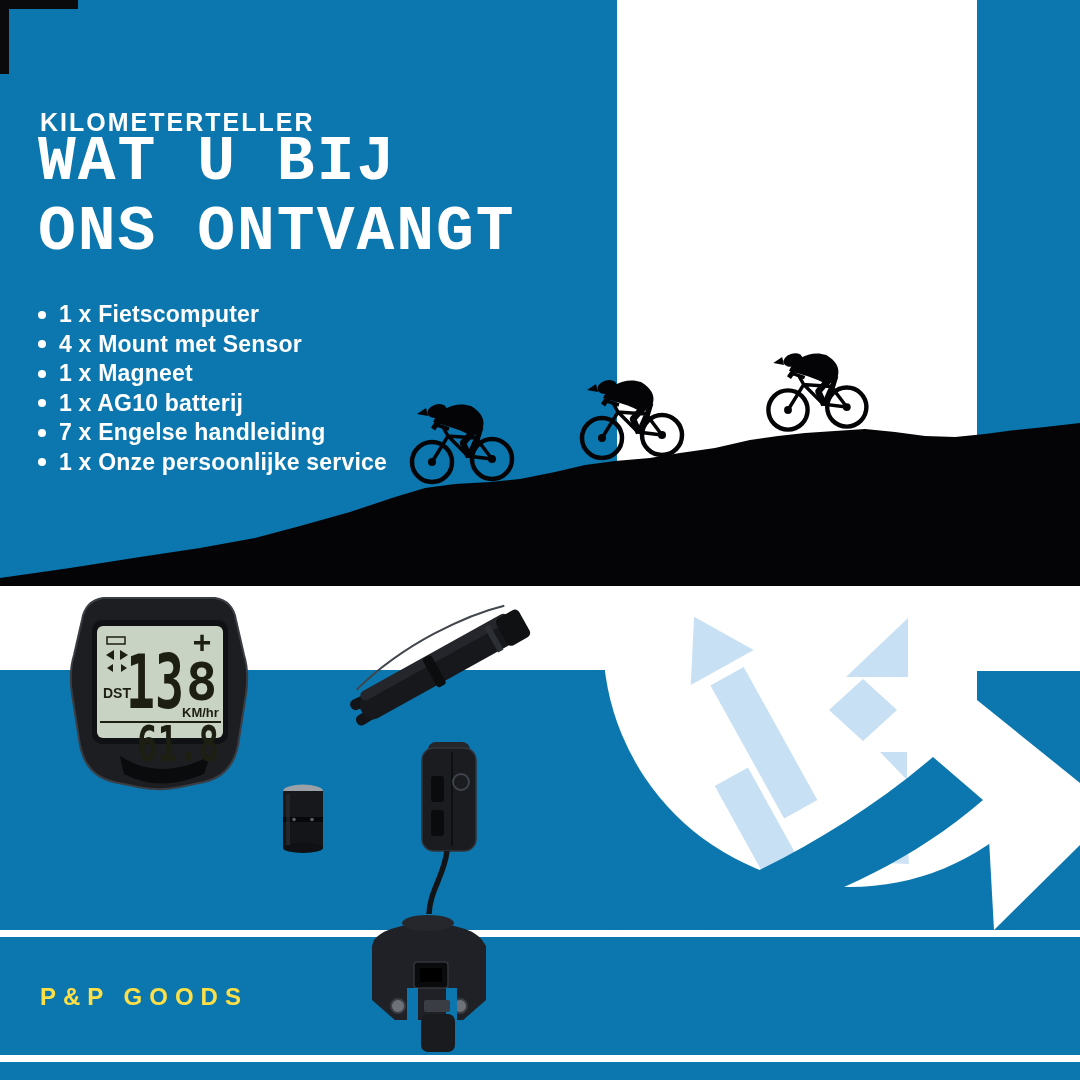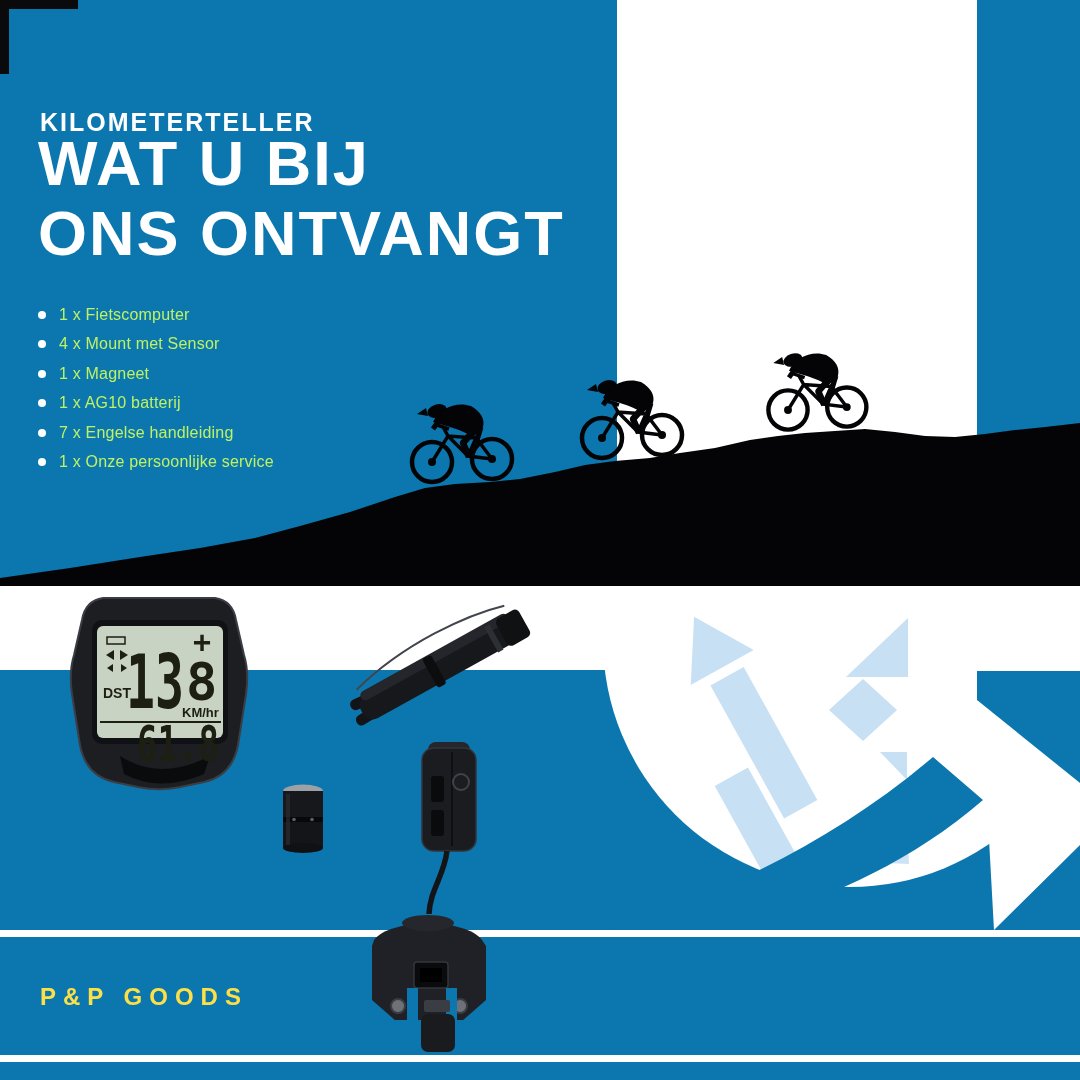--- a/index.html
+++ b/index.html
@@ -12,29 +12,29 @@
   
   #artwork{position:absolute;left:0;top:0;width:1080px;height:1080px;display:block;}
   
   .eyebrow{
     left:40px;top:86px;color:#fff;font-size:25px;font-weight:600;
     letter-spacing:2px;
     margin-top:22px;
   }
   .big-title{
     left:38px;top:128px;color:#fff;
-    font-family:Liberation Sans, sans-serif;font-weight:800;
+    font-family:Liberation Mono, monospace;font-weight:800;
     font-size:63px;line-height:70px;letter-spacing:2px;
   }
   .bullet-list{
     left:38px;top:300px;list-style:none;margin:0;padding:0;
   }
   .bullet-list li{
     display:flex;align-items:center;height:29.5px;
-    color:#bef264;font-size:16px;font-weight:400;letter-spacing:0.2px;
+    color:#ffffff;font-size:23px;font-weight:700;letter-spacing:0.2px;
   }
   .dot{
     width:8px;height:8px;border-radius:50%;background:#fff;
     margin-right:13px;flex:0 0 auto;
   }
   .brand{
     left:40px;top:983px;color:#fde047;font-size:24px;font-weight:700;
     letter-spacing:7px;
   }
   .corner-l-v{left:0;top:0;width:9px;height:74px;background:#0a0a0c;}

